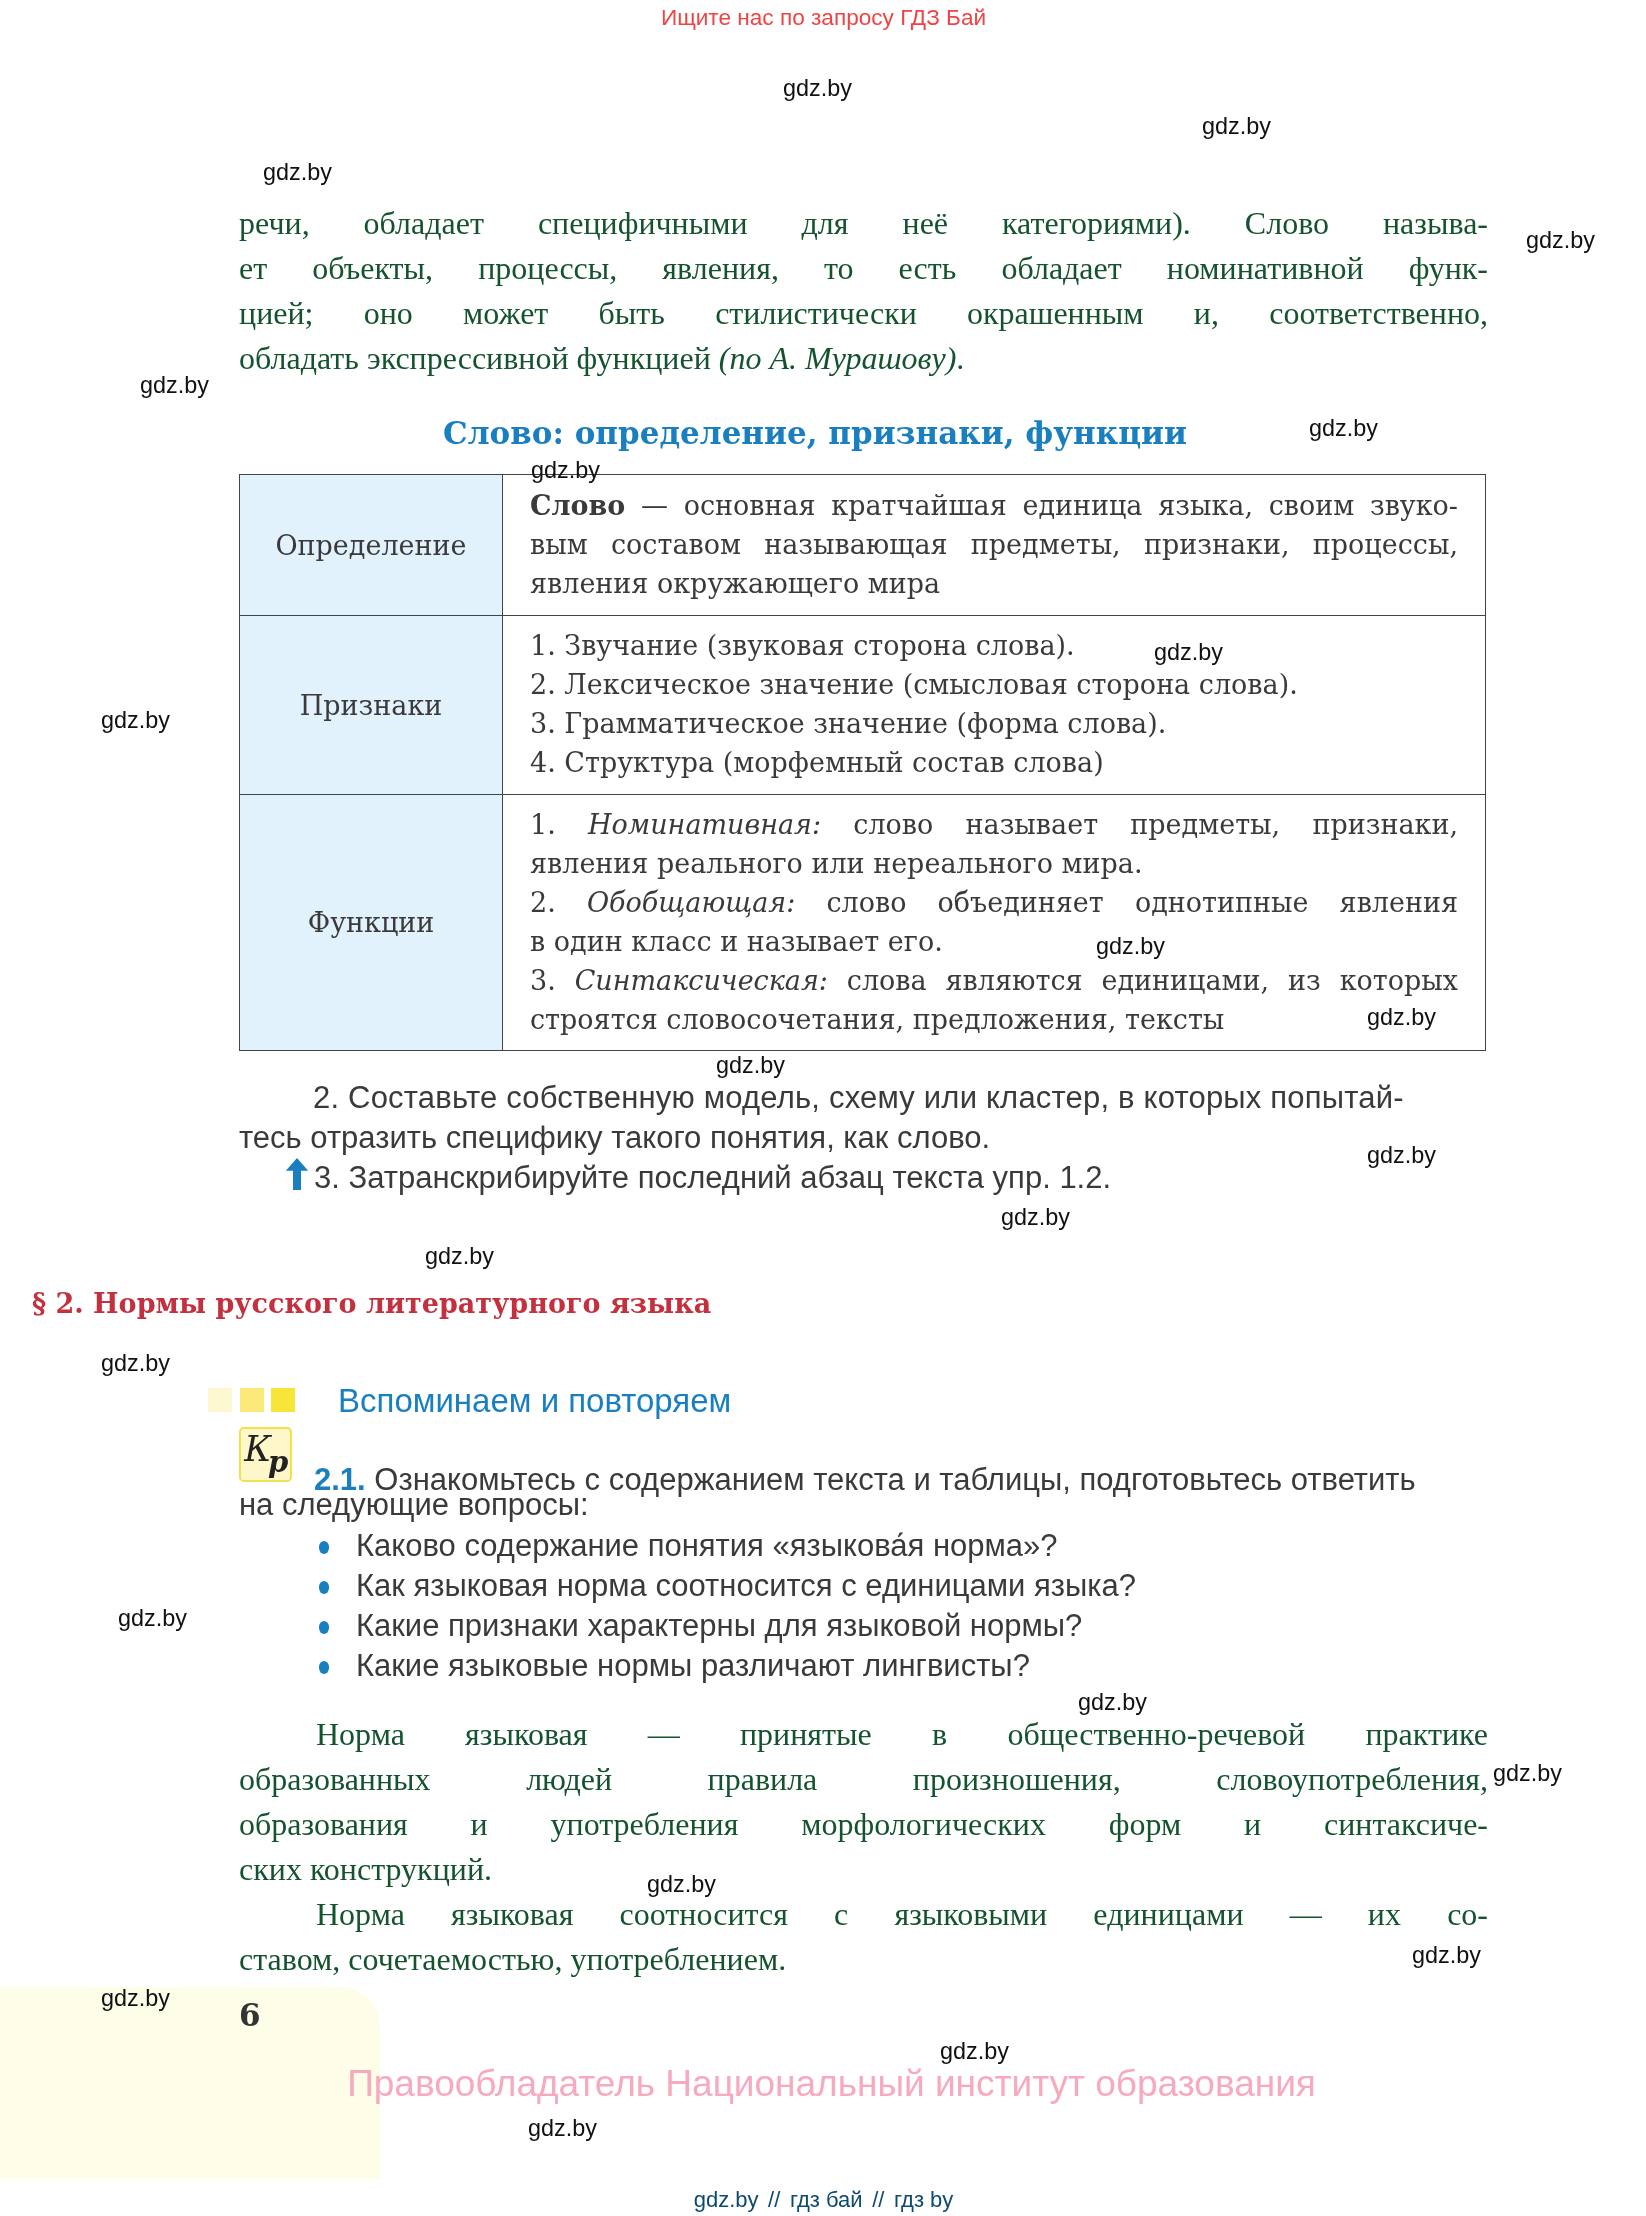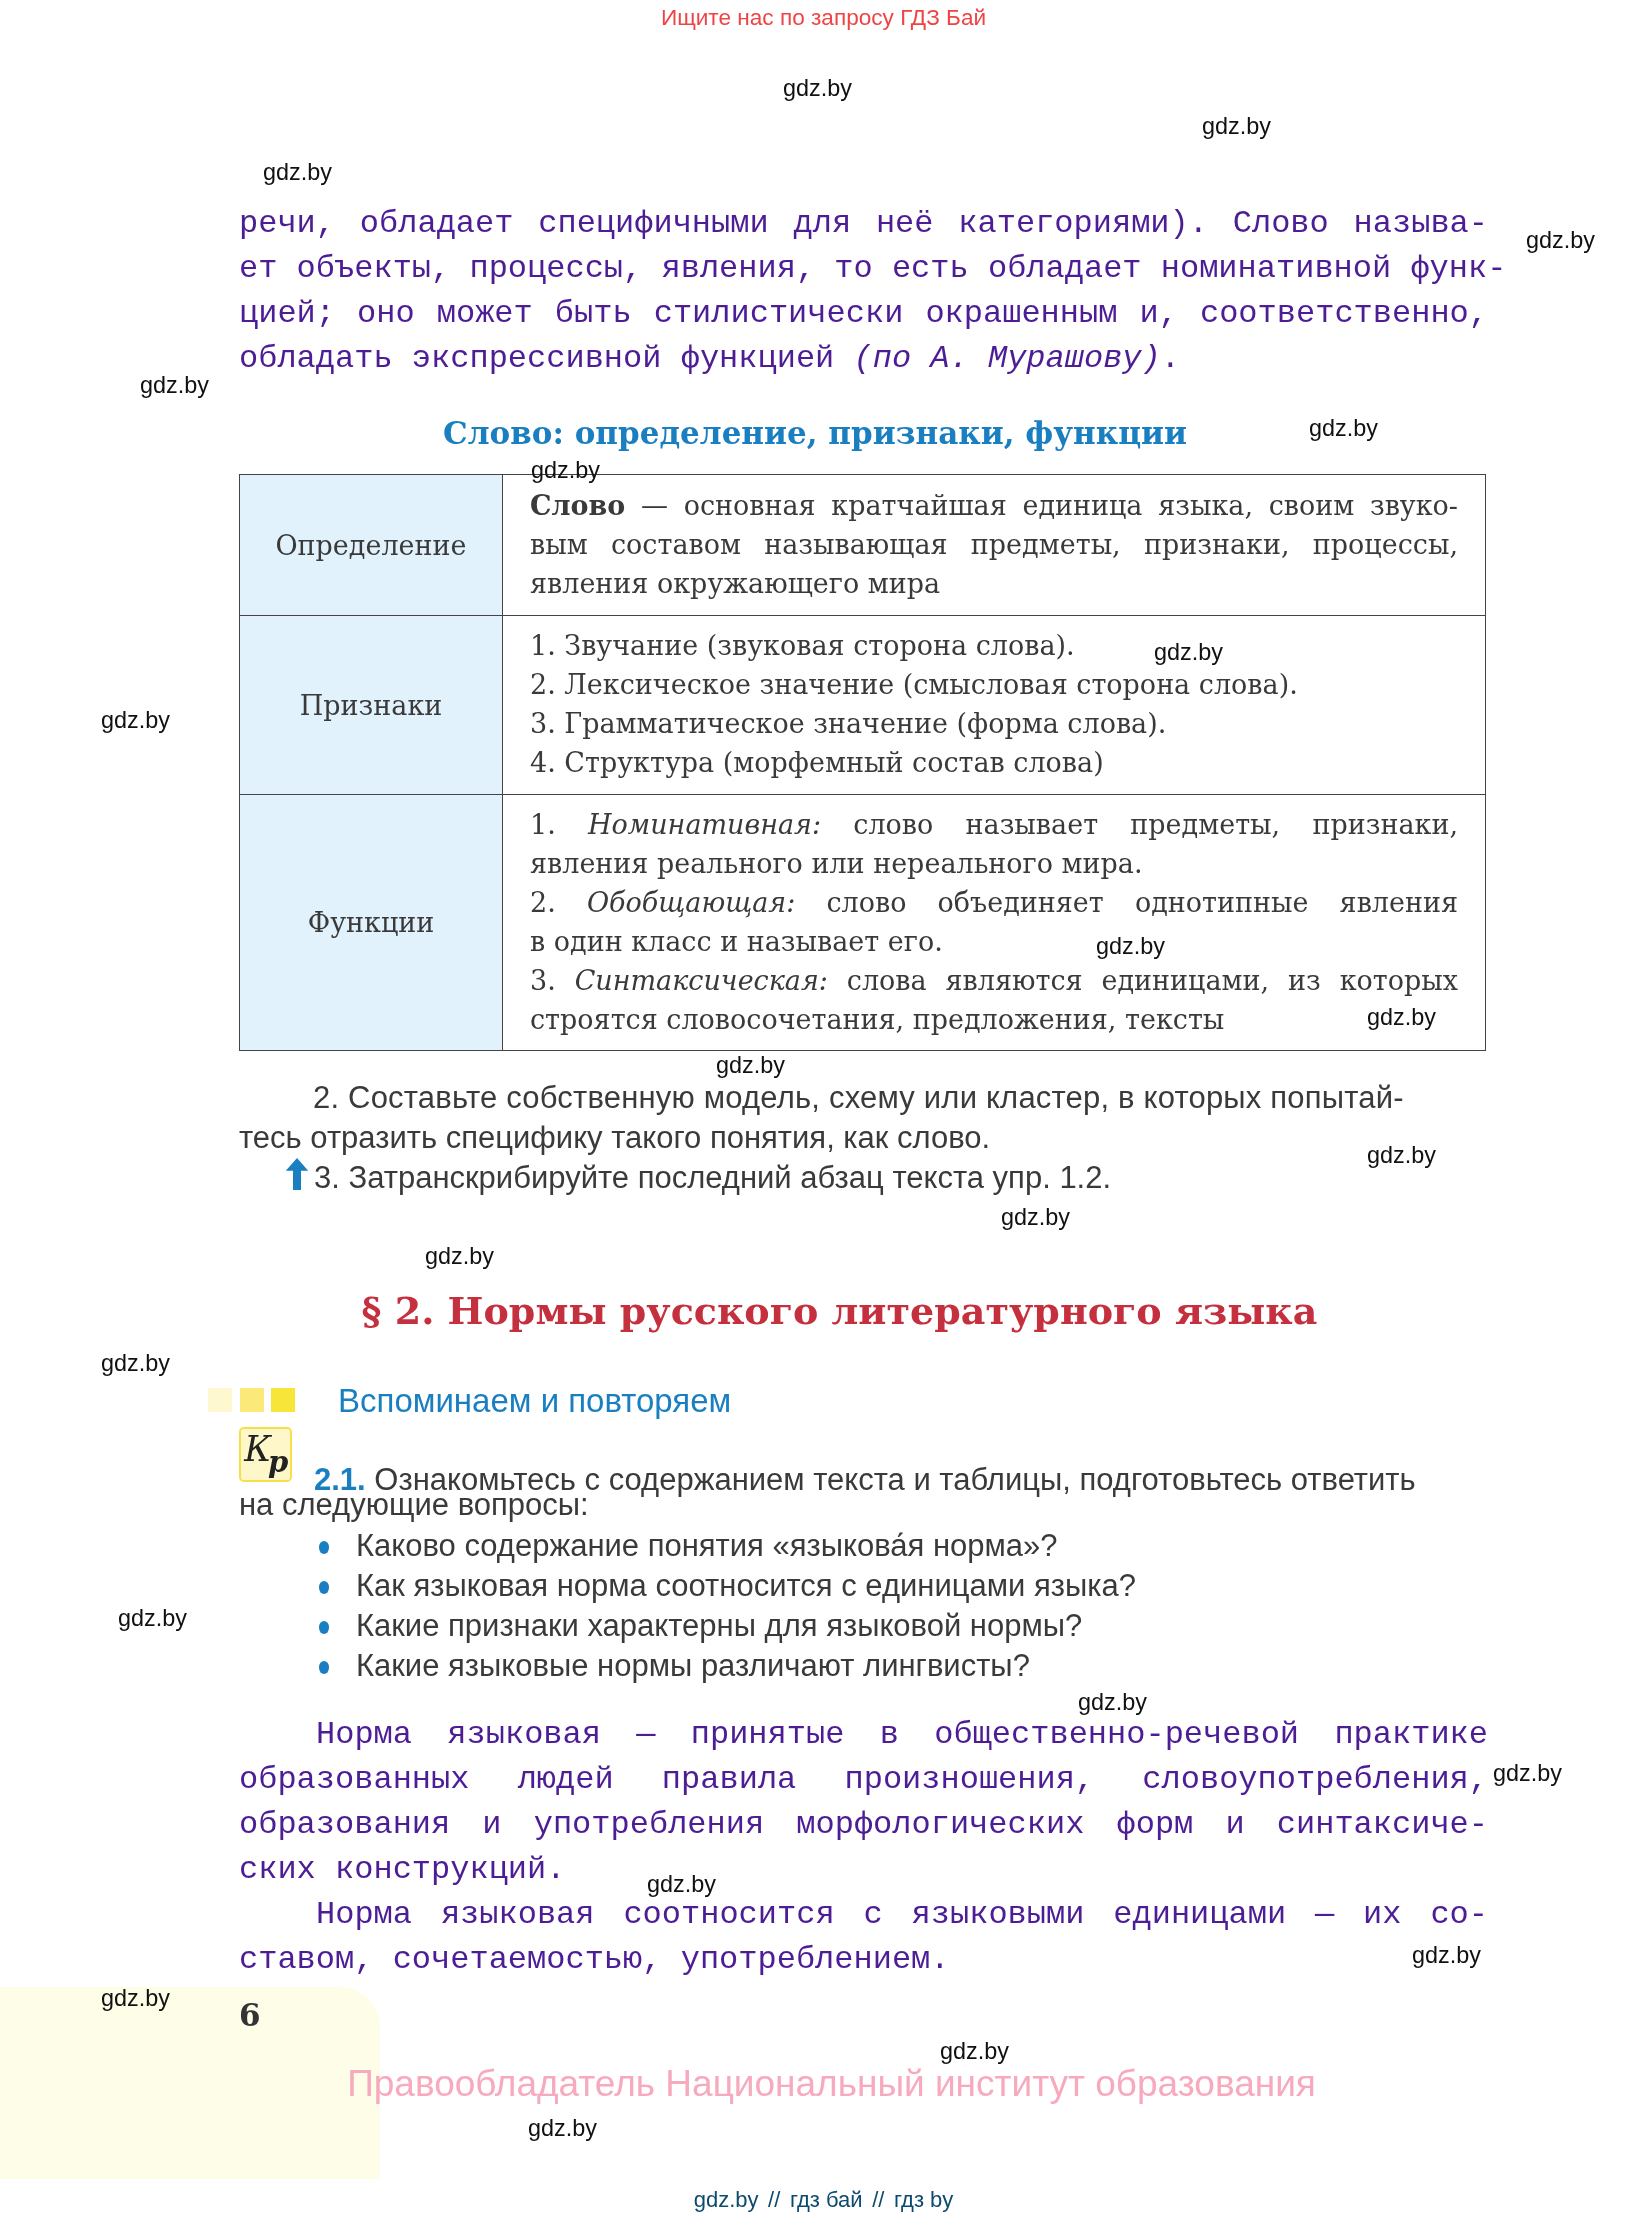--- a/index.html
+++ b/index.html
@@ -1,40 +1,40 @@
 <!DOCTYPE html>
 <html style="font-size:13px"><head>
 <meta charset="utf-8">
 <style>
   html, body { margin:0; padding:0; }
   body { width:1647px; height:2216px; position:relative; background:#ffffff; overflow:hidden;
          font-family:"DejaVu Serif", serif; color:#3a3a3a; }
   .wm { position:absolute; font-family:"Liberation Sans", sans-serif; font-size:23.4px; color:#111; white-space:nowrap; line-height:1; }
   .top-banner { position:absolute; top:4.8px; left:0; width:1647px; text-align:center;
                 font-family:"Liberation Sans", sans-serif; font-size:22.6px; color:#ef4444; }
-  .serif-para { position:absolute; left:239px; width:1249px; font-family:Liberation Mono, monospace;
-                font-size:32px; line-height:45px; color:#4c1d95; text-align:justify; }
+  .serif-para { position:absolute; left:239px; width:1249px; font-family:Liberation Serif, serif;
+                font-size:32px; line-height:45px; color:#14532d; text-align:justify; }
   .serif-para .line { display:block; text-align:justify; text-align-last:justify; white-space:nowrap; }
   .serif-para .line.last { text-align-last:left; }
   .ital { font-style:italic; }
   .table-title { position:absolute; top:415px; left:0; width:1622px; text-align:center; padding-left:8px; box-sizing:border-box;
                  font-family:"DejaVu Serif", serif; font-weight:bold; font-size:31px; color:#1a7fc1; }
   table.def { position:absolute; left:239px; top:474px; width:1247px; border-collapse:collapse;
               font-family:"DejaVu Serif", serif; font-size:27px; color:#3a3a3a; }
   table.def td { border:1.6px solid #444; vertical-align:middle; }
   table.def td.head { width:260px; background:#e2f2fc; text-align:center; }
   table.def td.body { padding:9.7px 27px 11.3px 27px; line-height:39px; }
   table.def td.body .ln { display:block; white-space:nowrap; text-align:justify; text-align-last:justify; }
   table.def td.body .ln.l { text-align-last:left; }
   .sans-para { position:absolute; left:239px; width:1249px; font-family:"Liberation Sans", sans-serif;
                font-size:31px; line-height:40px; color:#3a3a3a; }
   .sans-para .ln { display:block; white-space:nowrap; }
   .arrow-icon { position:absolute; width:24px; height:32px; }
-  .section-title { position:absolute; top:1288px; left:0; width:1647px; text-align:center; padding-left:32px; box-sizing:border-box;
-                   font-family:"DejaVu Serif", serif; font-weight:bold; font-size:38px; color:#c5303f; }
+  .section-title { position:absolute; top:1288px; left:0; width:1647px; padding-left:32px; box-sizing:border-box;
+                   font-family:"DejaVu Serif", serif; font-weight:bold; font-size:27px; color:#c5303f; }
   .sq { position:absolute; width:24px; height:24px; top:1388px; }
   .subhead { position:absolute; left:314px; top:1382px; font-family:"Liberation Sans", sans-serif; font-size:33px; color:#1a7fc1;margin-left:24px; }
   .kp-icon { position:absolute; left:239px; top:1427px; width:53px; height:55px; background:#fdf7c9; border:2.4px solid #f5e04a; border-radius:4.8px; box-sizing:border-box;
              font-family:"DejaVu Serif", serif; font-style:italic; color:#222; }
   .kp-icon .k { position:absolute; left:3.2px; top:0px; font-size:35px; }
   .kp-icon .p { position:absolute; left:27px; top:16px; font-size:29px; font-weight:bold; }
   .bullets { position:absolute; left:314px; top:1526px; font-family:"Liberation Sans", sans-serif; font-size:31px; line-height:40px; color:#3a3a3a; }
   .bullets .bi { display:block; white-space:nowrap; position:relative; padding-left:42px; }
   .bullets .dot { position:absolute; left:4.8px; top:14.5px; width:10.5px; height:13px; border-radius:50%; background:#1a7fc1; }
   .yellow-block { position:absolute; left:0; top:1987px; width:380px; height:192px; background:#fefde7; border-top-right-radius:40px; }

